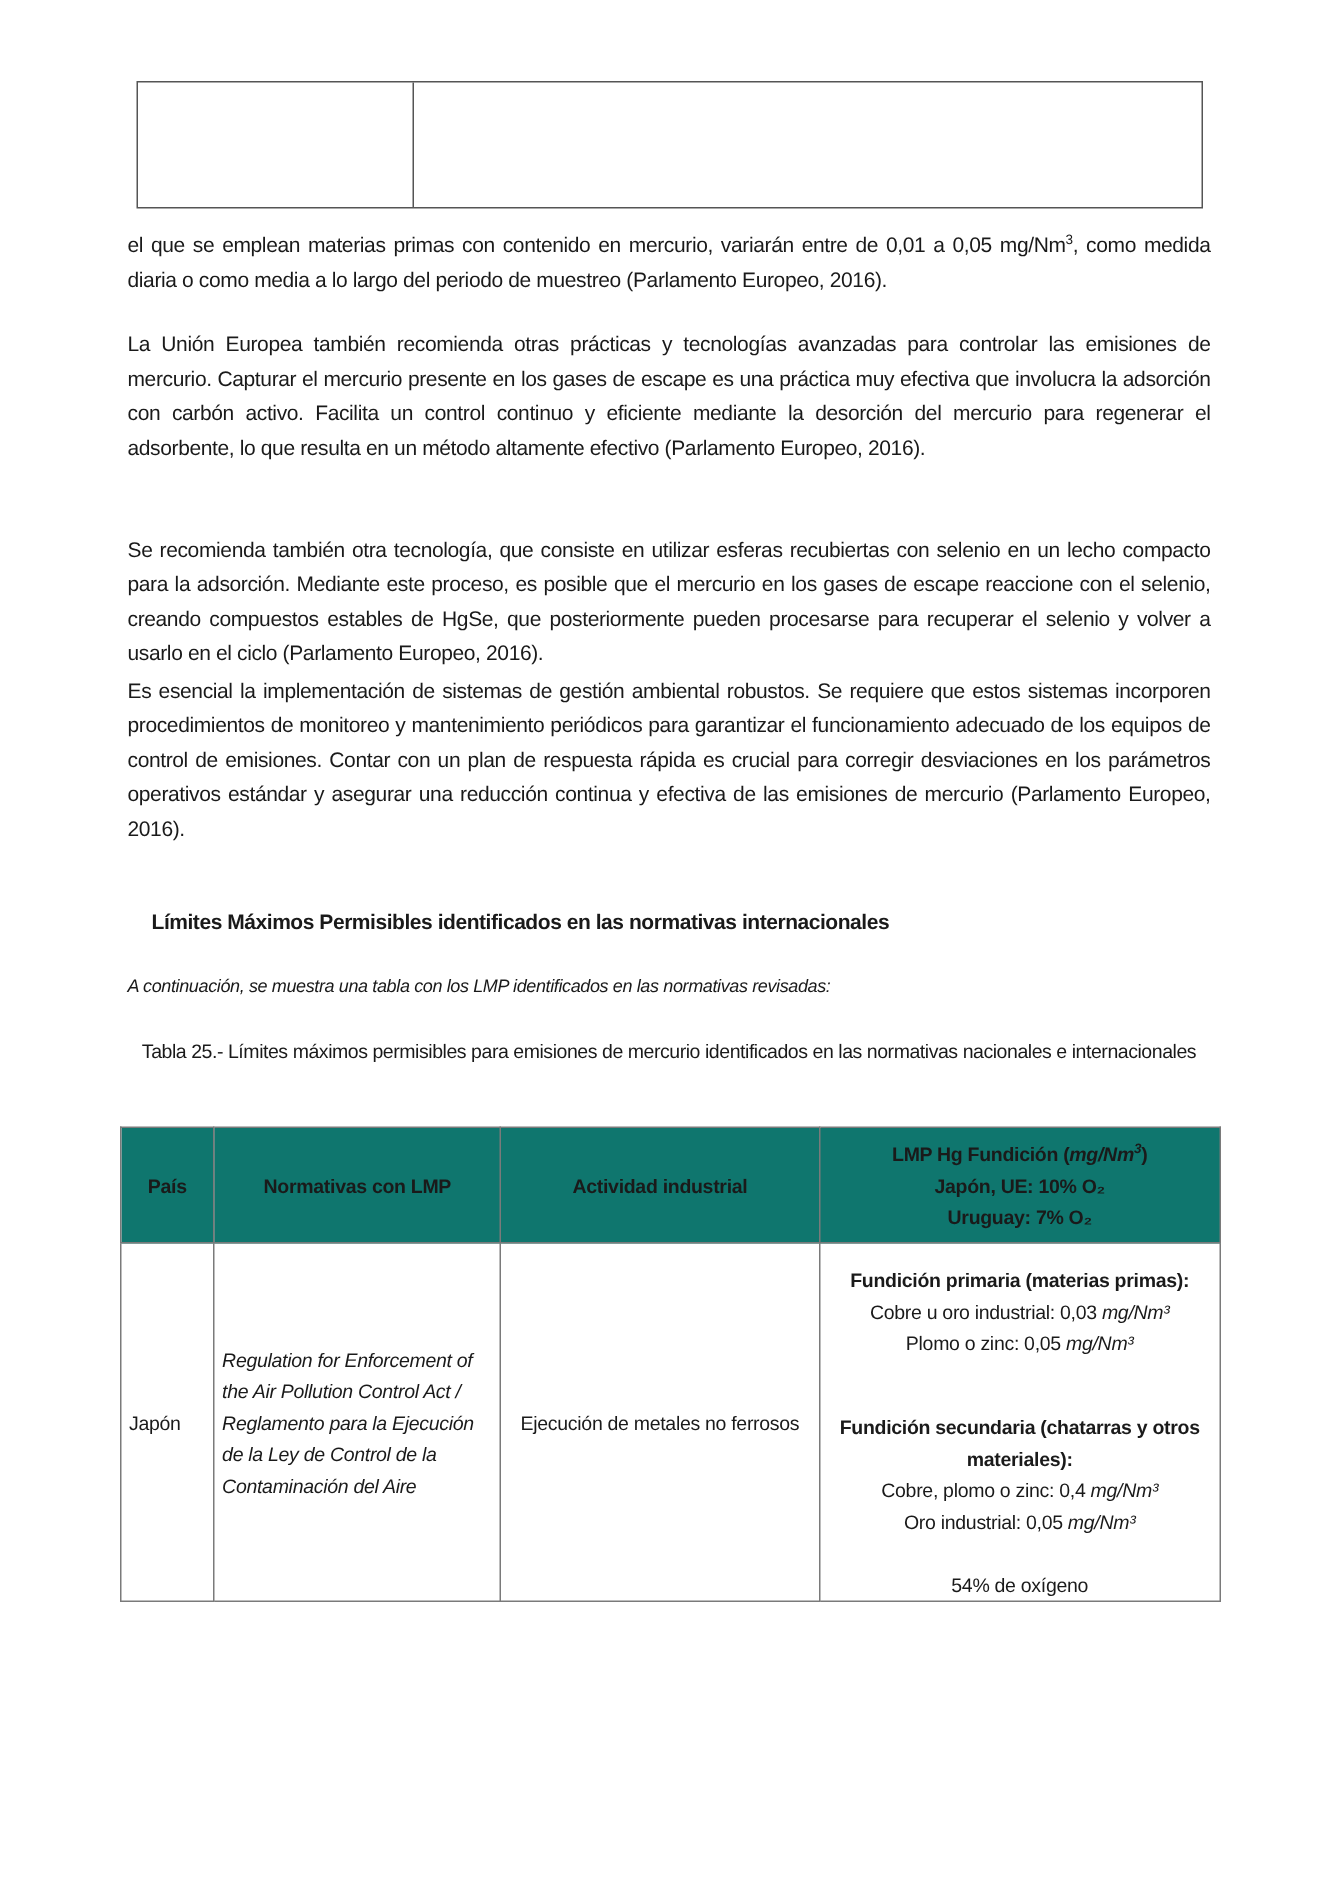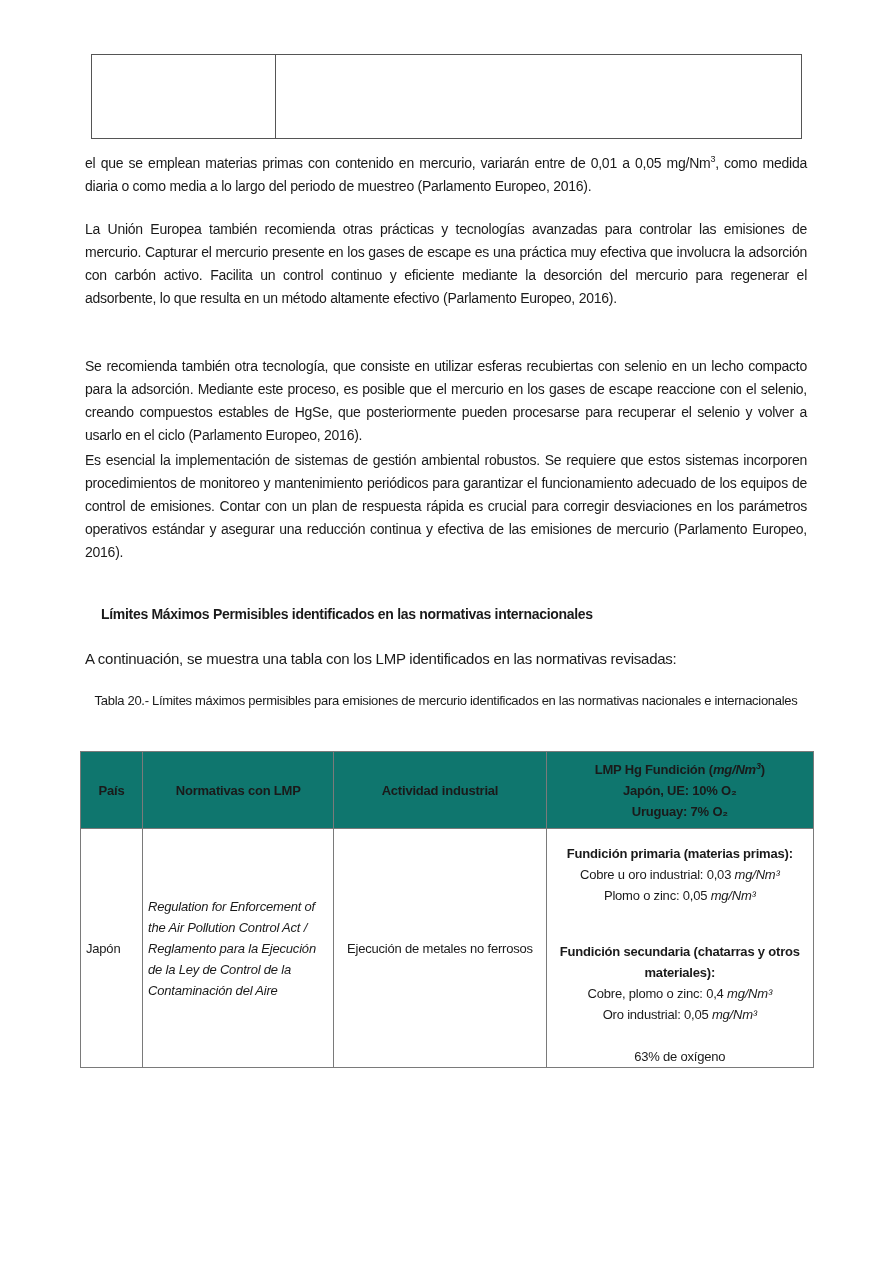--- a/index.html
+++ b/index.html
@@ -21,21 +21,21 @@
     .body-text {
       position: absolute; left: 85px; width: 722px;
       font-size: 14px; line-height: 23px; text-align: justify;
       letter-spacing: -0.25px;
     }
     .p1 { top: 152px; }
     .p2 { top: 218px; }
     .p3 { top: 355px; }
     .p4 { top: 449px; }
     .heading { position: absolute; left: 85px; top: 606px; font-size: 14px; font-weight: bold; letter-spacing: -0.3px; padding-left: 16px; }
-    .intro { position: absolute; left: 85px; top: 650px; font-size: 15px; letter-spacing: -0.25px; }
+    .intro { position: absolute; left: 85px; top: 650px; font-size: 12px; letter-spacing: -0.25px; font-style: italic; }
     .caption {
       position: absolute; left: 85px; width: 722px; top: 690px;
       font-size: 13px; line-height: 22px; text-align: center; letter-spacing: -0.3px;
     }
     sup { font-size: 9px; line-height: 0; }
 
     table.lmp {
       position: absolute; left: 80px; top: 751px; width: 734px;
       border-collapse: collapse; font-size: 13px; letter-spacing: -0.2px;
     }
@@ -58,21 +58,21 @@
   <div class="hdr-logo"></div>
 </div>
 
 <div class="body-text p1"><span>el que se emplean materias primas con contenido en mercurio, variarán entre de 0,01 a 0,05 mg/Nm</span><sup>3</sup><span>, como medida diaria o como media a lo largo del periodo de muestreo (Parlamento Europeo, 2016).</span></div>
 <div class="body-text p2">La Unión Europea también recomienda otras prácticas y tecnologías avanzadas para controlar las emisiones de mercurio. Capturar el mercurio presente en los gases de escape es una práctica muy efectiva que involucra la adsorción con carbón activo. Facilita un control continuo y eficiente mediante la desorción del mercurio para regenerar el adsorbente, lo que resulta en un método altamente efectivo (Parlamento Europeo, 2016).</div>
 <div class="body-text p3">Se recomienda también otra tecnología, que consiste en utilizar esferas recubiertas con selenio en un lecho compacto para la adsorción. Mediante este proceso, es posible que el mercurio en los gases de escape reaccione con el selenio, creando compuestos estables de HgSe, que posteriormente pueden procesarse para recuperar el selenio y volver a usarlo en el ciclo (Parlamento Europeo, 2016).</div>
 <div class="body-text p4">Es esencial la implementación de sistemas de gestión ambiental robustos. Se requiere que estos sistemas incorporen procedimientos de monitoreo y mantenimiento periódicos para garantizar el funcionamiento adecuado de los equipos de control de emisiones. Contar con un plan de respuesta rápida es crucial para corregir desviaciones en los parámetros operativos estándar y asegurar una reducción continua y efectiva de las emisiones de mercurio (Parlamento Europeo, 2016).</div>
 
 <div class="heading">Límites Máximos Permisibles identificados en las normativas internacionales</div>
 <div class="intro">A continuación, se muestra una tabla con los LMP identificados en las normativas revisadas:</div>
-<div class="caption">Tabla 20.- Límites máximos permisibles para emisiones de mercurio identificados en las normativas nacionales e internacionales</div>
+<div class="caption">Tabla 25.- Límites máximos permisibles para emisiones de mercurio identificados en las normativas nacionales e internacionales</div>
 
 <table class="lmp">
   <thead>
     <tr>
       <th class="c1">País</th>
       <th class="c2">Normativas con LMP</th>
       <th class="c3">Actividad industrial</th>
       <th class="c4">
         <span class="blk"><span>LMP Hg Fundición (</span><span class="ital">mg/Nm</span><sup class="ital">3</sup><span>)</span></span>
         <span class="blk">Japón, UE: 10% O₂</span>
@@ -87,17 +87,17 @@
       <td class="center">Ejecución de metales no ferrosos</td>
       <td class="c4">
         <span class="blk bold">Fundición primaria (materias primas):</span>
         <span class="blk"><span>Cobre u oro industrial: 0,03 </span><span class="ital">mg/Nm³</span></span>
         <span class="blk"><span>Plomo o zinc: 0,05 </span><span class="ital">mg/Nm³</span></span>
         <span class="blk" style="height:21px"></span>
         <span class="blk bold">Fundición secundaria (chatarras y otros materiales):</span>
         <span class="blk"><span>Cobre, plomo o zinc: 0,4 </span><span class="ital">mg/Nm³</span></span>
         <span class="blk"><span>Oro industrial: 0,05 </span><span class="ital">mg/Nm³</span></span>
         <span class="blk" style="height:21px"></span>
-        <span class="blk">63% de oxígeno</span>
+        <span class="blk">54% de oxígeno</span>
       </td>
     </tr>
   </tbody>
 </table>
 
 </body></html>

